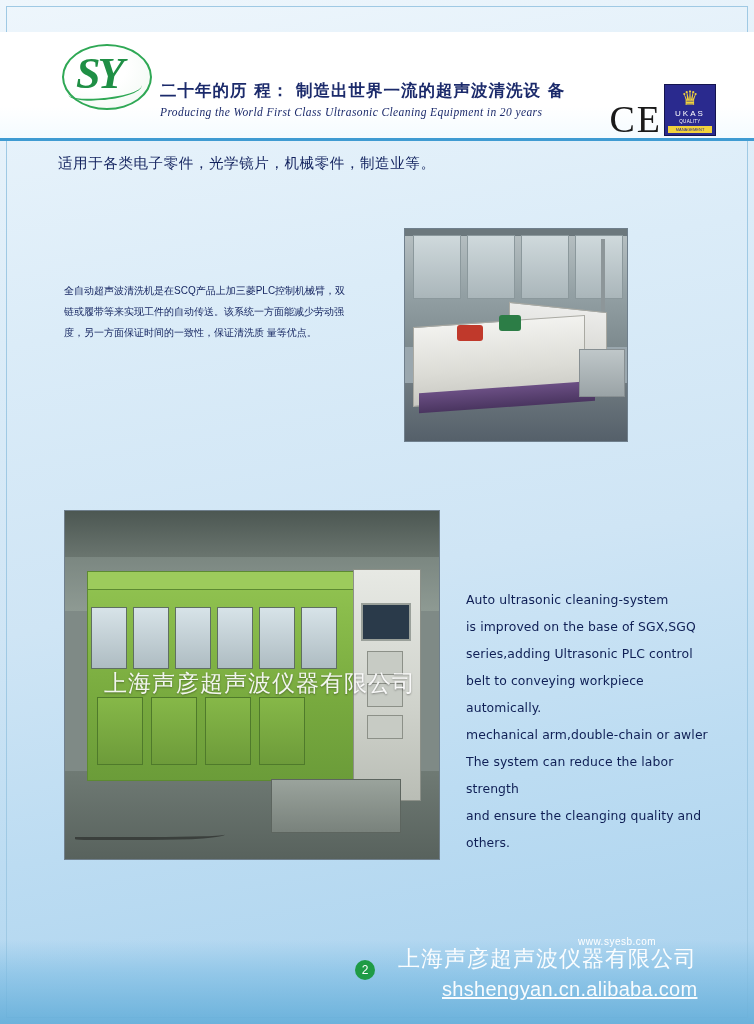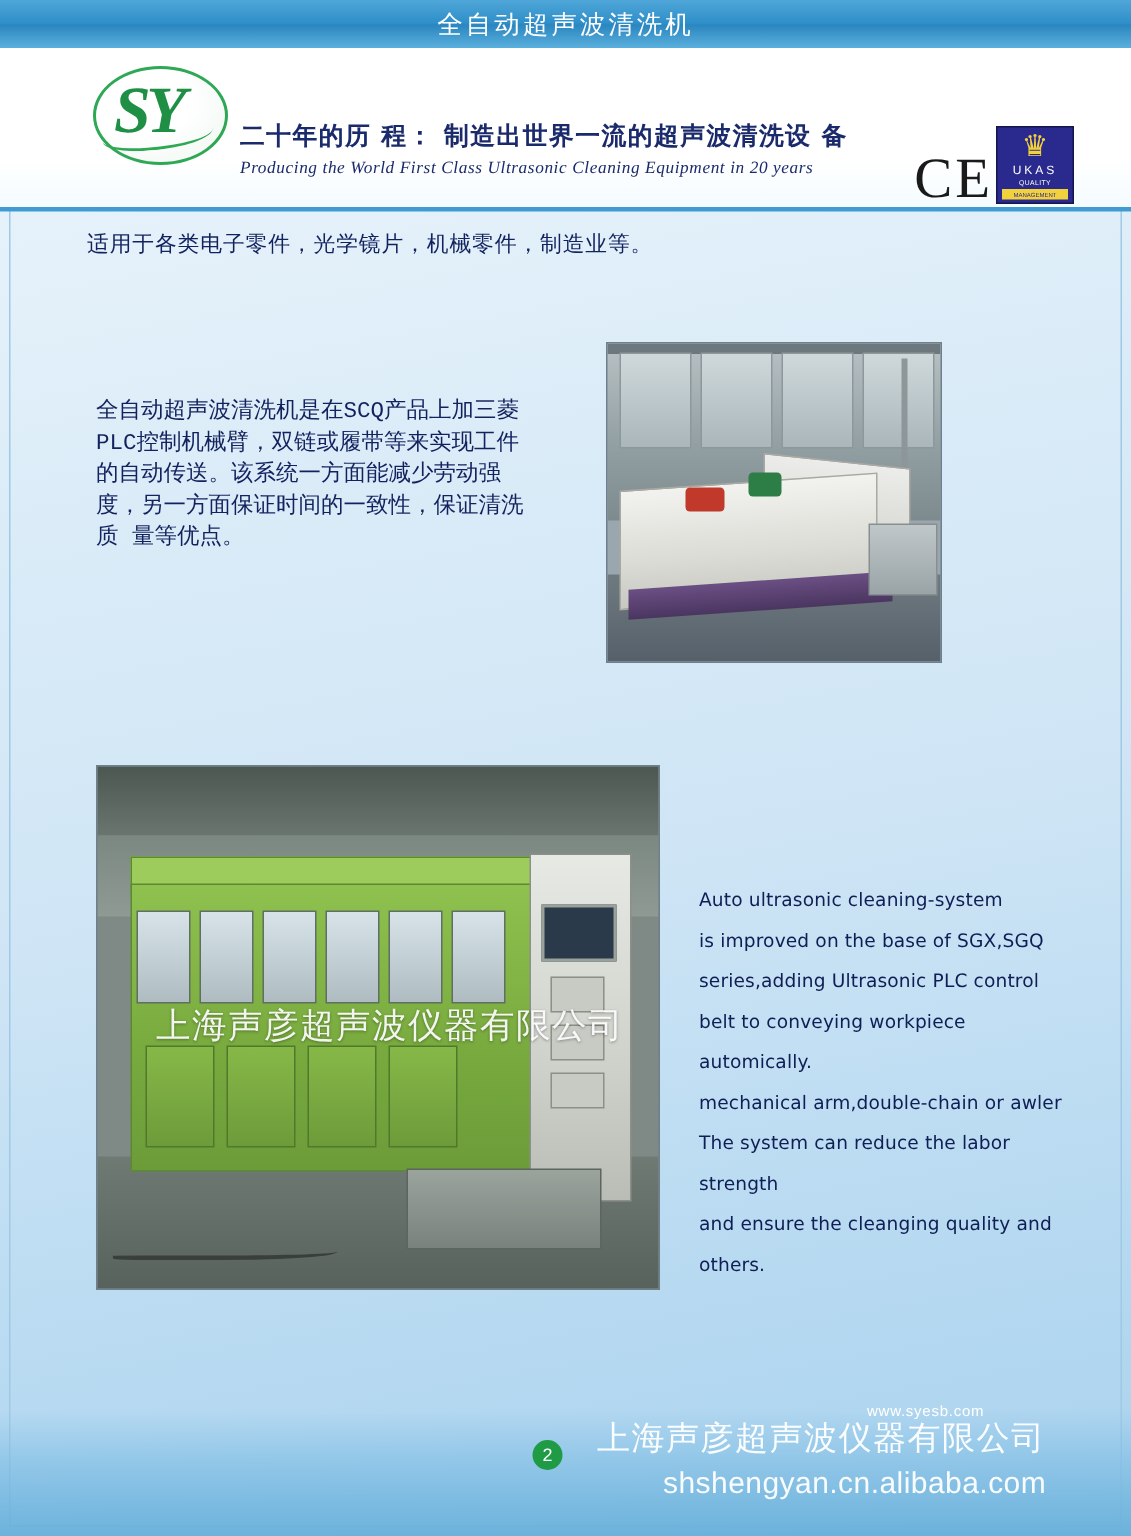--- a/index.html
+++ b/index.html
@@ -160,24 +160,24 @@
     font-size: 14.5px;
     line-height: 30px;
     color: #12225e;
     letter-spacing: 0.6px;
   }
   .intro .line1 { text-indent: 30px; display: block; }
   .intro .line2 { display: block; }
 
   .left-para {
     position: absolute;
-    left: 64px; top: 264px;
+    left: 64px; top: 280px;
     width: 290px;
-    font-family: Liberation Mono, monospace;
-    font-size: 15px;
+    font-family: Liberation Sans, sans-serif;
+    font-size: 10px;
     line-height: 21px;
     color: #12225e;
   }
 
   
   .photo1 {
     position: absolute;
     left: 404px; top: 228px;
     width: 222px; height: 212px;
     border: 1px solid #6f7f8c;
@@ -361,31 +361,29 @@
     letter-spacing: 0.5px;
   }
   .footer-ali {
     position: absolute;
     left: 442px; top: 978px;
     font-family: "Liberation Sans", sans-serif;
     font-size: 20px;
     color: rgba(255,255,255,0.95);
     letter-spacing: 0.3px;
     white-space: nowrap;
+    text-decoration: underline;
   }
 </style>
 </head>
 <body>
 
 <div class="page">
   <div class="page-frame"></div>
 
-  <div class="header-bar">
-    <div class="header-title">全自动超声波清洗机</div>
-  </div>
 
   <div class="masthead">
     <div class="logo">
       <div class="ellipse"></div>
       <div class="sy">SY</div>
       <div class="swoosh"></div>
     </div>
     <div class="slogan-cn">二十年的历 程： 制造出世界一流的超声波清洗设 备</div>
     <div class="slogan-en">Producing the World First Class Ultrasonic Cleaning Equipment in 20 years</div>
     <div class="ce-mark">CE</div>

